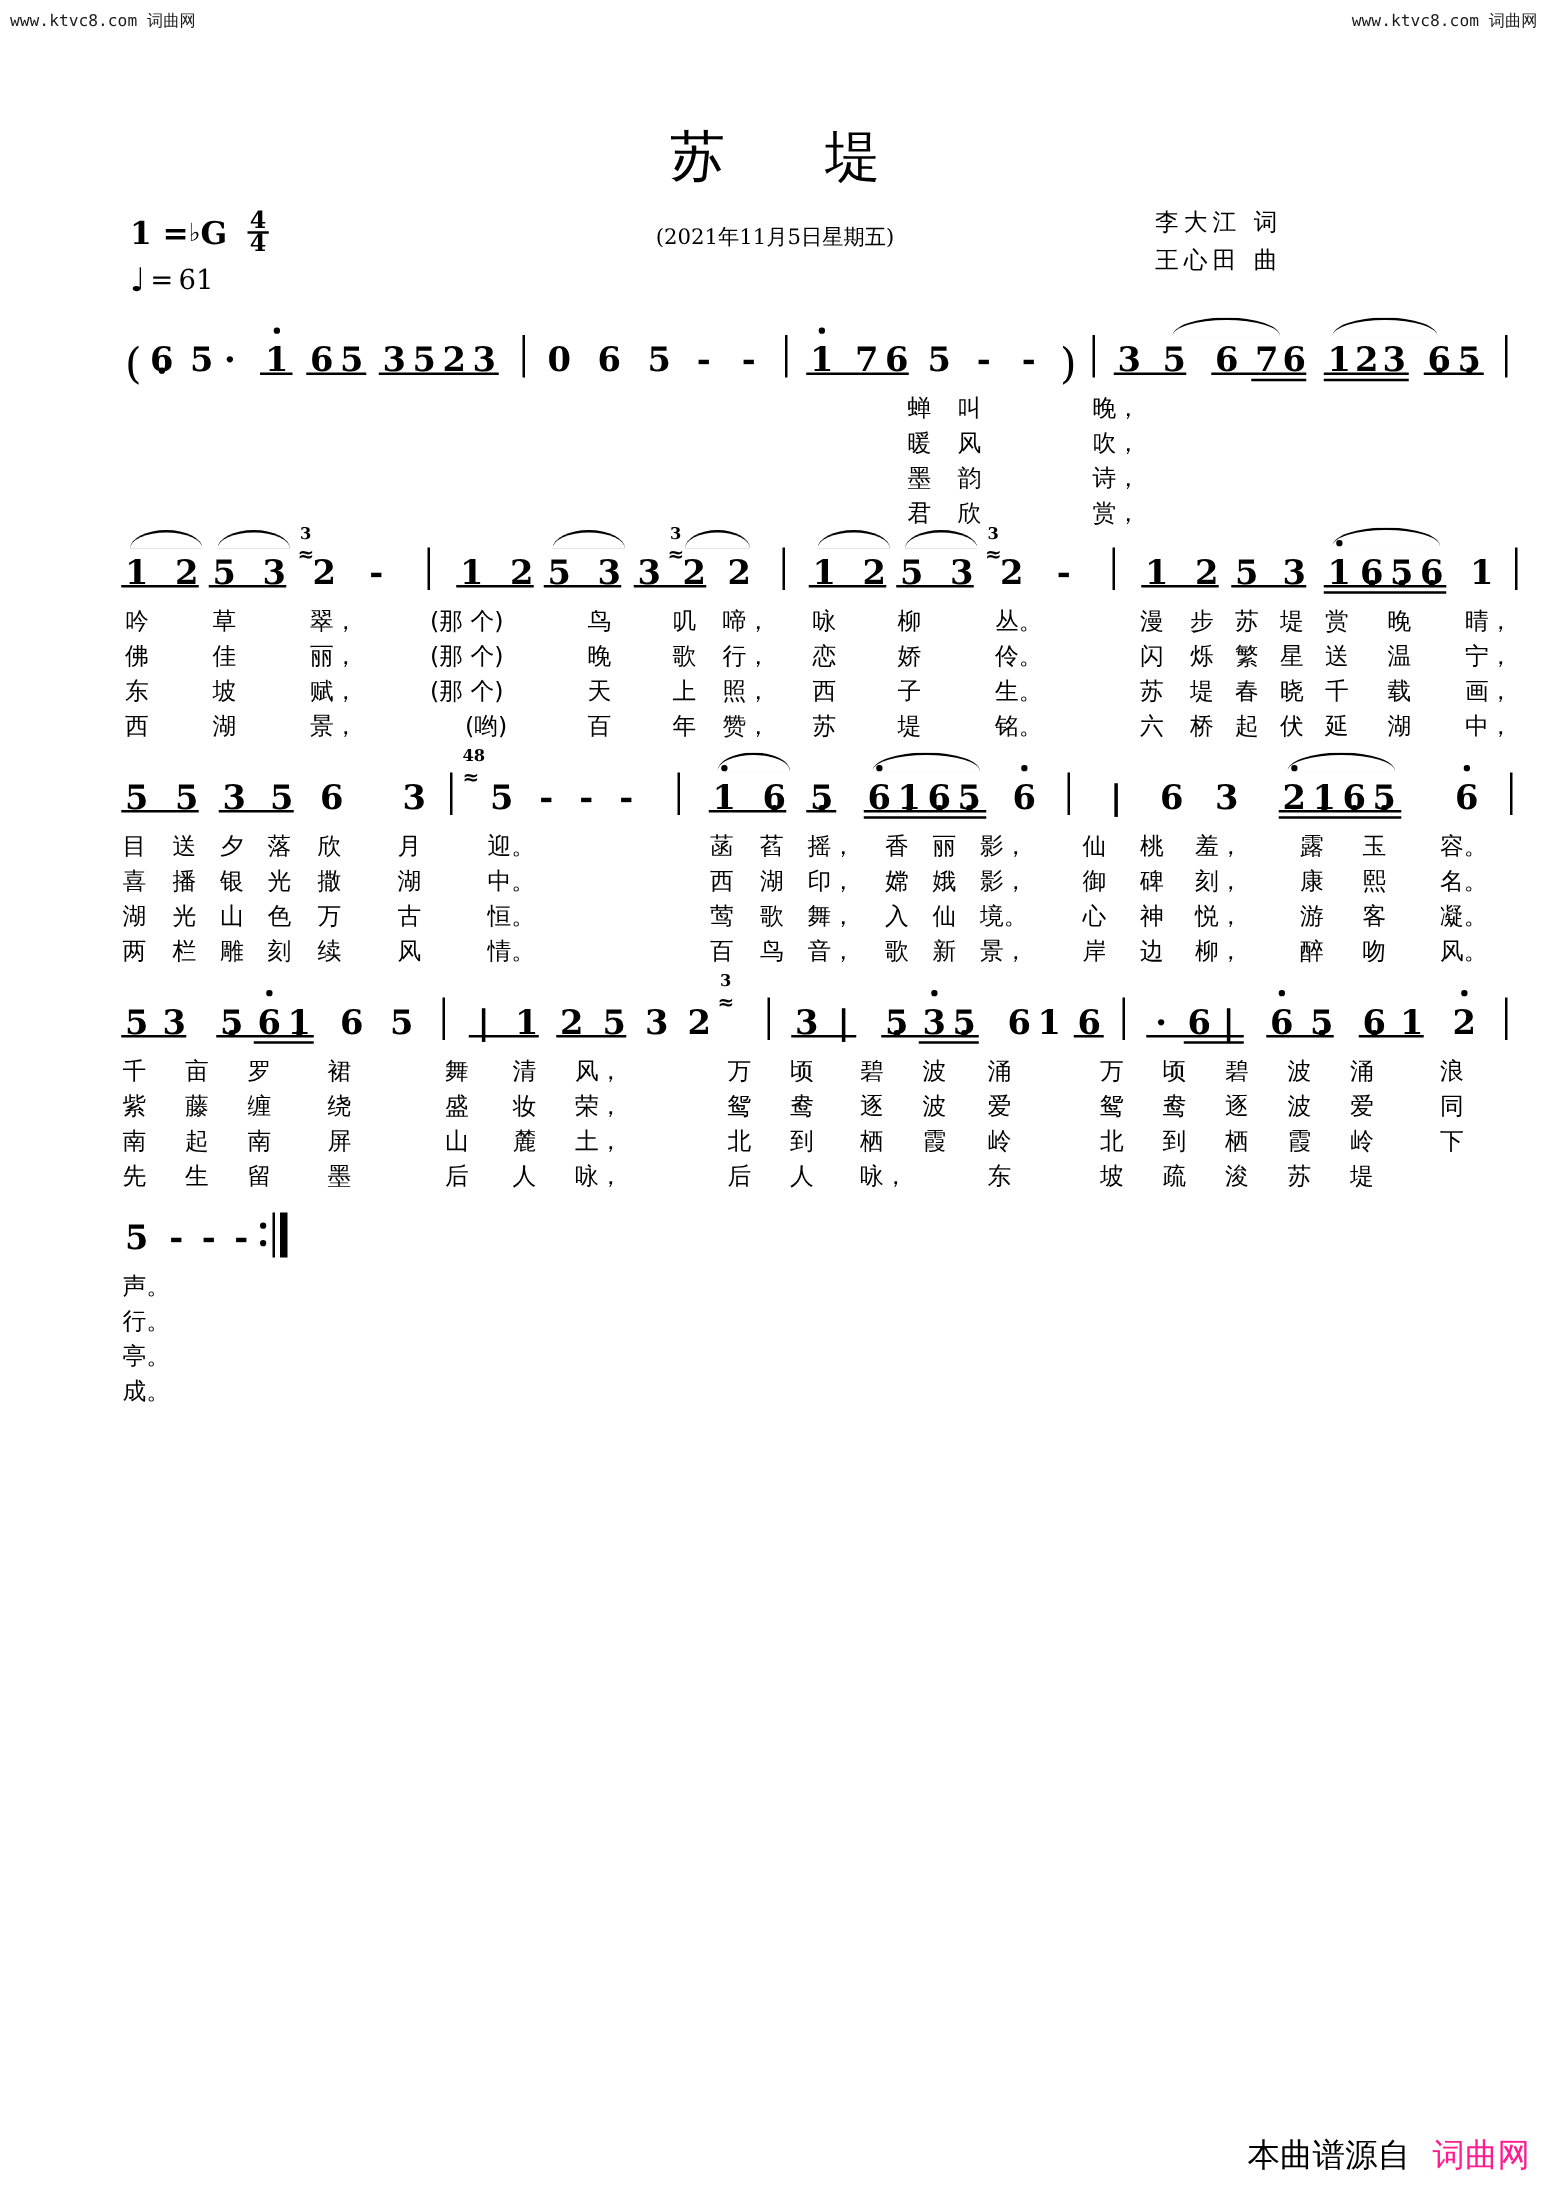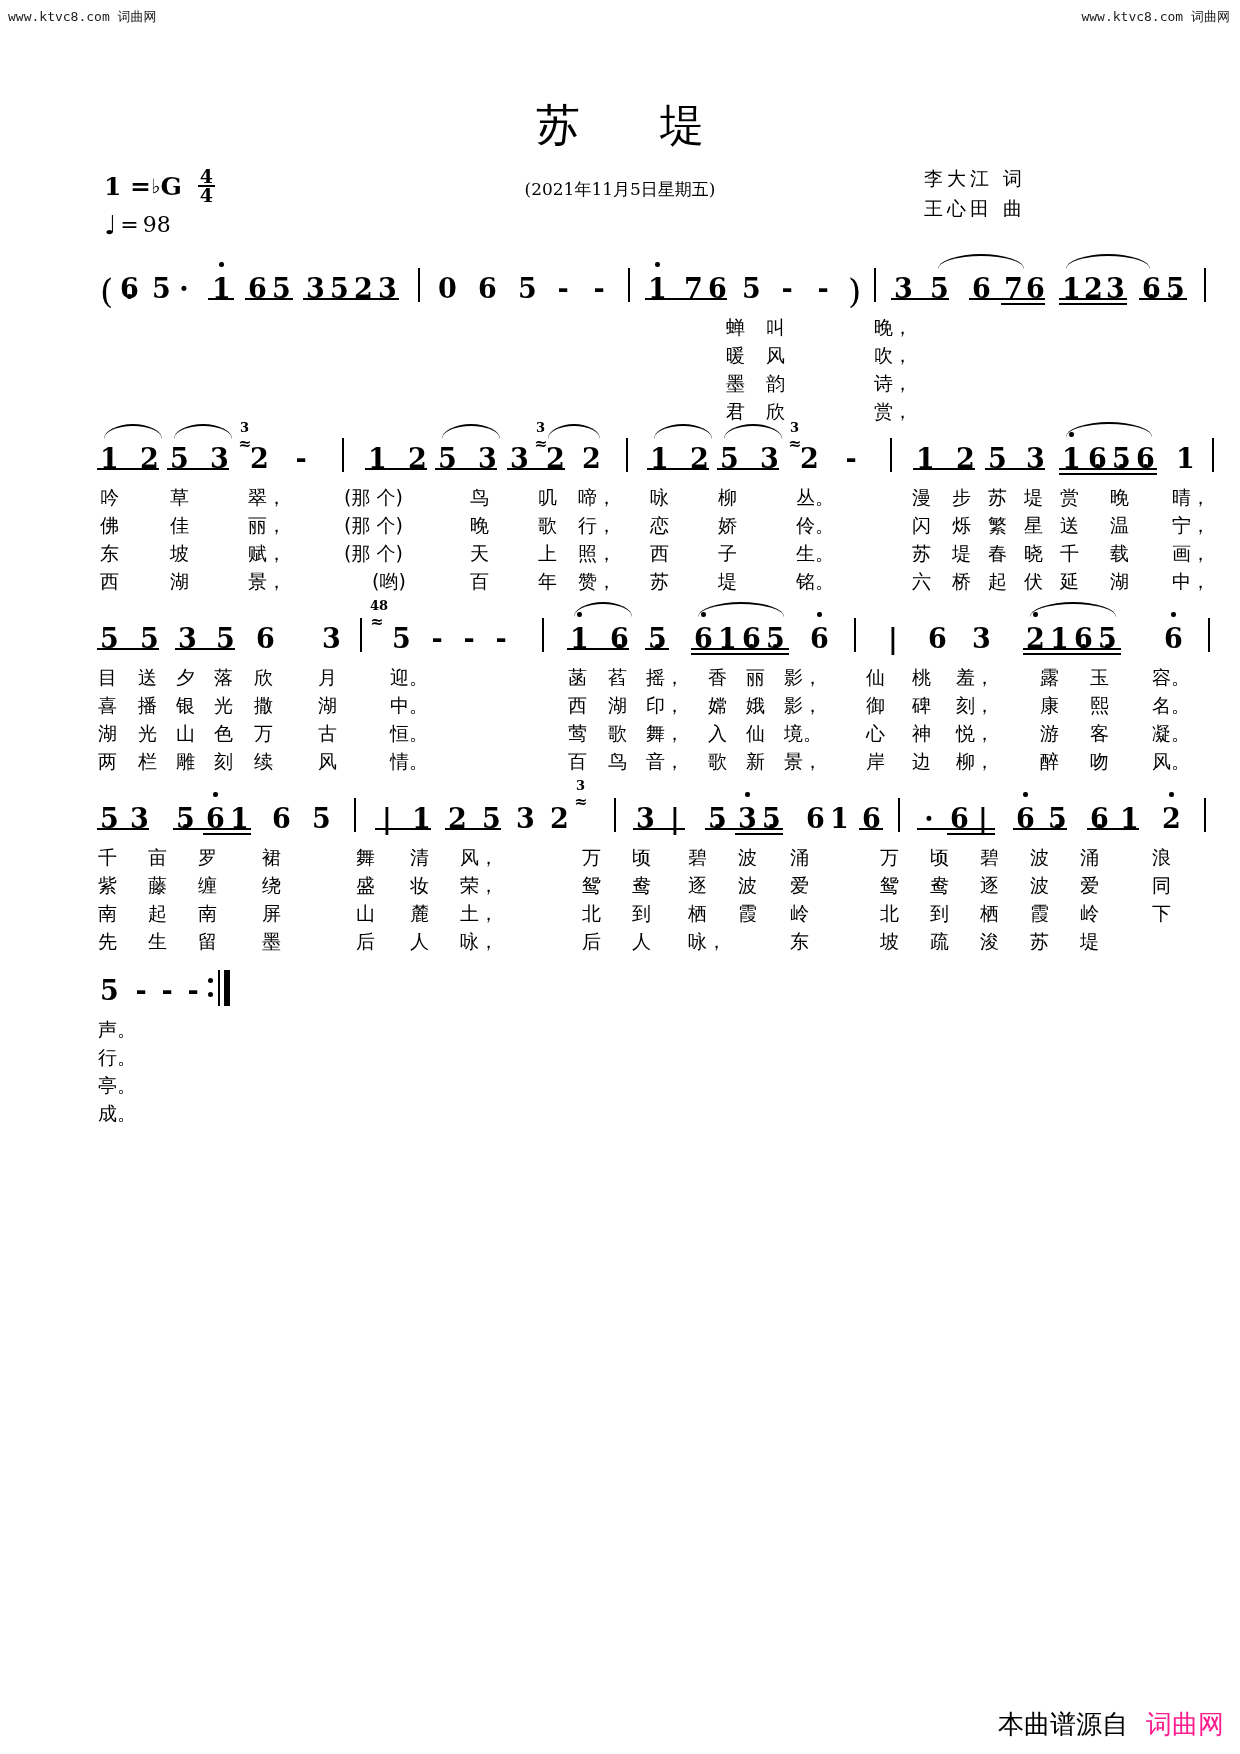--- a/index.html
+++ b/index.html
@@ -232,21 +232,21 @@
     <span class="flat">♭</span>
     <span class="keyG">G</span>
     <span class="metre">
       <span class="num">4</span>
       <span class="den">4</span>
     </span>
   </div>
   <div class="keyline2">
     <span class="qnote">♩</span>
     <span>=</span>
-    <span>98</span>
+    <span>61</span>
   </div>
 </div>
 
 <div class="system" style="top:258px;">
   <div class="noterow">
     <span class="paren" style="left:100px;">(</span>
 
     <span class="n" style="left:120px;width:18px;">6</span>
     <span class="dotU" style="left:127px;top:36px;"></span>
     <span class="n" style="left:152px;width:18px;">5</span>

